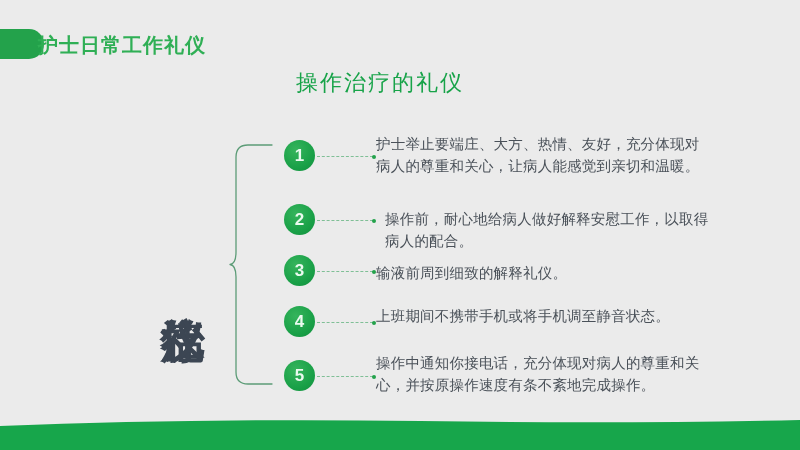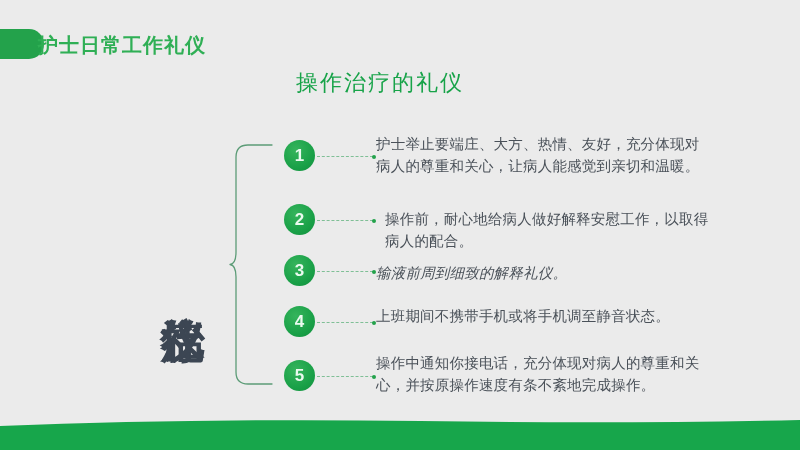--- a/index.html
+++ b/index.html
@@ -170,21 +170,21 @@
 
     <div class="item">
       <div class="bullet" style="top:204px;">2</div>
       <div class="connector" style="left:317px; top:220px; width:56px;"></div>
       <div class="item-text" style="left:385px; top:208px; width:330px;">操作前，耐心地给病人做好解释安慰工作，以取得病人的配合。</div>
     </div>
 
     <div class="item">
       <div class="bullet" style="top:255px;">3</div>
       <div class="connector" style="left:317px; top:271px; width:56px;"></div>
-      <div class="item-text" style="left:376px; top:262px; width:330px;font-style:italic;">输液前周到细致的解释礼仪。</div>
+      <div class="item-text" style="left:376px; top:262px; width:330px;">输液前周到细致的解释礼仪。</div>
     </div>
 
     <div class="item">
       <div class="bullet" style="top:306px;">4</div>
       <div class="connector" style="left:317px; top:322px; width:56px;"></div>
       <div class="item-text" style="left:376px; top:305px; width:345px;">上班期间不携带手机或将手机调至静音状态。</div>
     </div>
 
     <div class="item">
       <div class="bullet" style="top:360px;">5</div>

